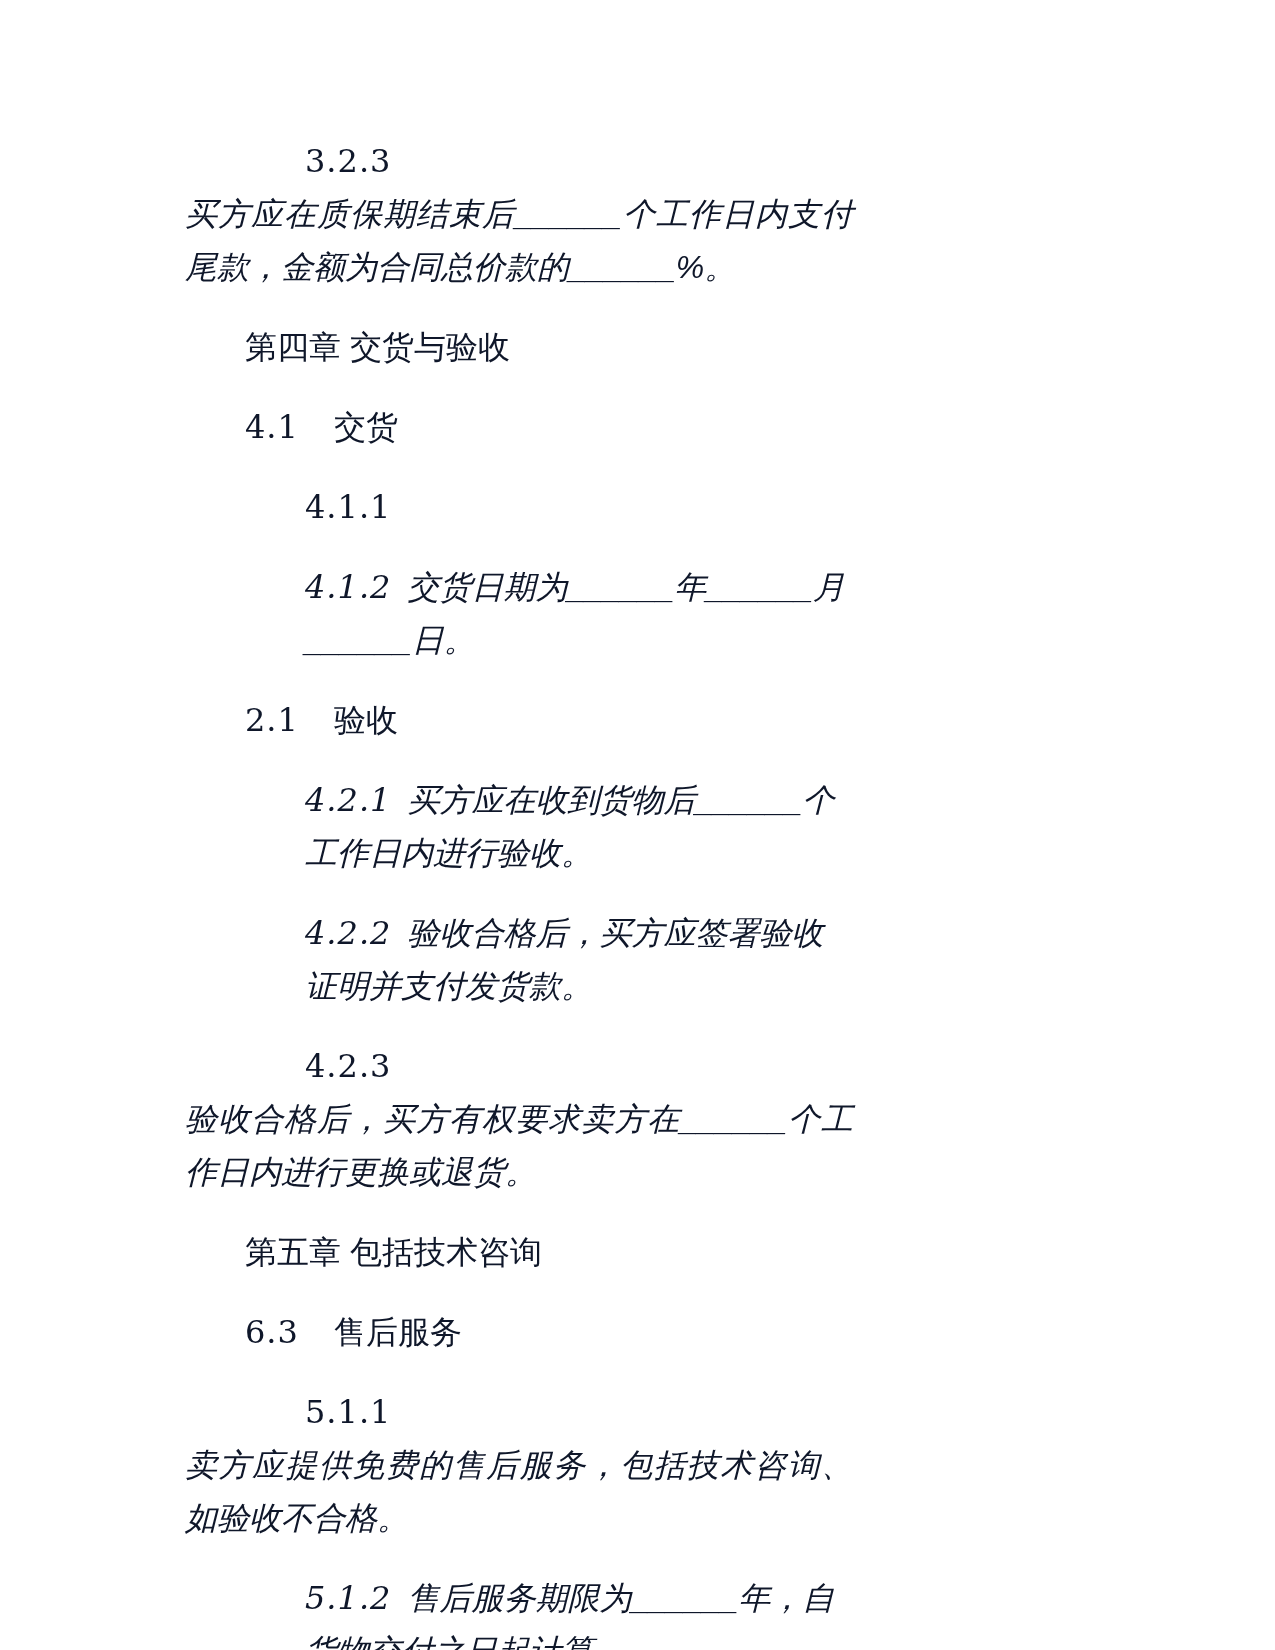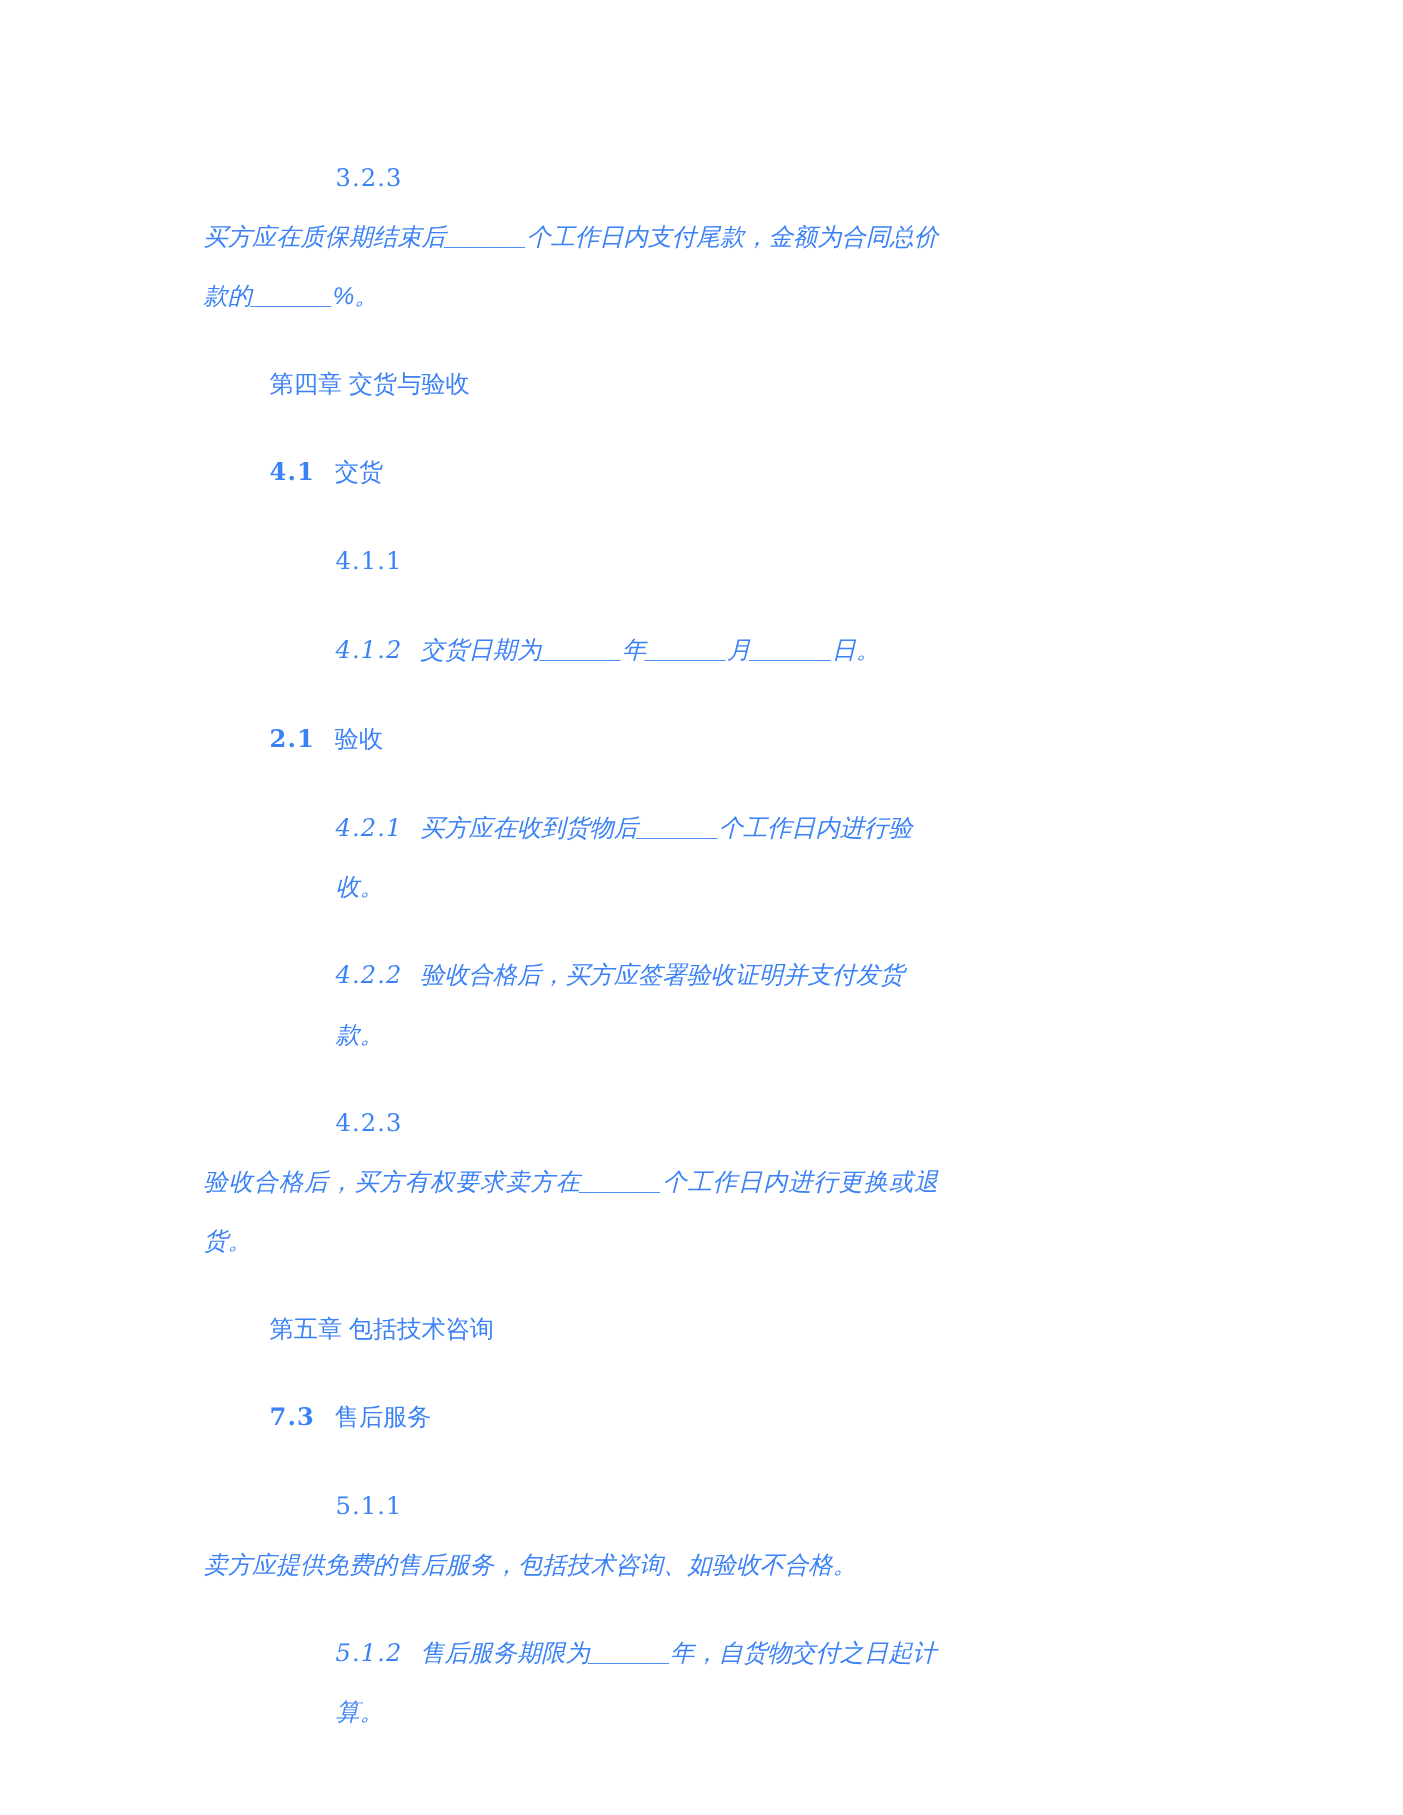--- a/index.html
+++ b/index.html
@@ -8,23 +8,23 @@
     background: #ffffff;
   }
   .page {
     position: relative;
     width: 1066px;
     height: 1650px;
     background: #ffffff;
     box-sizing: border-box;
     overflow: hidden;
     padding: 135px 213px 0 185px;
-    color: #3b82f6;
+    color: #0f172a;
     font-family: "Liberation Sans", sans-serif;
-    font-size: 22px;
+    font-size: 32px;
     line-height: 53px;
     font-weight: 500;
   }
   .content {
     width: 100%;
   }
   .block {
     margin-top: 27px;
   }
   .block:first-child {
@@ -55,22 +55,21 @@
     text-justify: inter-character;
     font-style: italic;
   }
   .chapter-heading {
     padding-left: 60px;
   }
   .section-heading {
     padding-left: 60px;
   }
   .section-heading .num {
-    margin-right: 18px;
-    font-weight: bold;
+    margin-right: 35px;
   }
 </style>
 </head>
 <body>
 
 <div class="page">
   <div class="content">
       <div class="block numbered-paragraph">
         <div class="num-line"><span class="num">3.2.3</span></div>
         <div class="para-text">买方应在质保期结束后______个工作日内支付尾款，金额为合同总价款的______%。</div>
@@ -82,20 +81,20 @@
       </div>
       <div class="block numbered-line"><span class="num">4.1.2</span><span>交货日期为______年______月______日。</span></div>
       <div class="block section-heading"><span class="num">2.1</span><span>验收</span></div>
       <div class="block numbered-line"><span class="num">4.2.1</span><span>买方应在收到货物后______个工作日内进行验收。</span></div>
       <div class="block numbered-line"><span class="num">4.2.2</span><span>验收合格后，买方应签署验收证明并支付发货款。</span></div>
       <div class="block numbered-paragraph">
         <div class="num-line"><span class="num">4.2.3</span></div>
         <div class="para-text">验收合格后，买方有权要求卖方在______个工作日内进行更换或退货。</div>
       </div>
       <div class="block chapter-heading"><span>第五章 包括技术咨询</span></div>
-      <div class="block section-heading"><span class="num">7.3</span><span>售后服务</span></div>
+      <div class="block section-heading"><span class="num">6.3</span><span>售后服务</span></div>
       <div class="block numbered-paragraph">
         <div class="num-line"><span class="num">5.1.1</span></div>
         <div class="para-text">卖方应提供免费的售后服务，包括技术咨询、如验收不合格。</div>
       </div>
       <div class="block numbered-line"><span class="num">5.1.2</span><span>售后服务期限为______年，自货物交付之日起计算。</span></div>
     </div>
 </div>
 
 </body></html>

